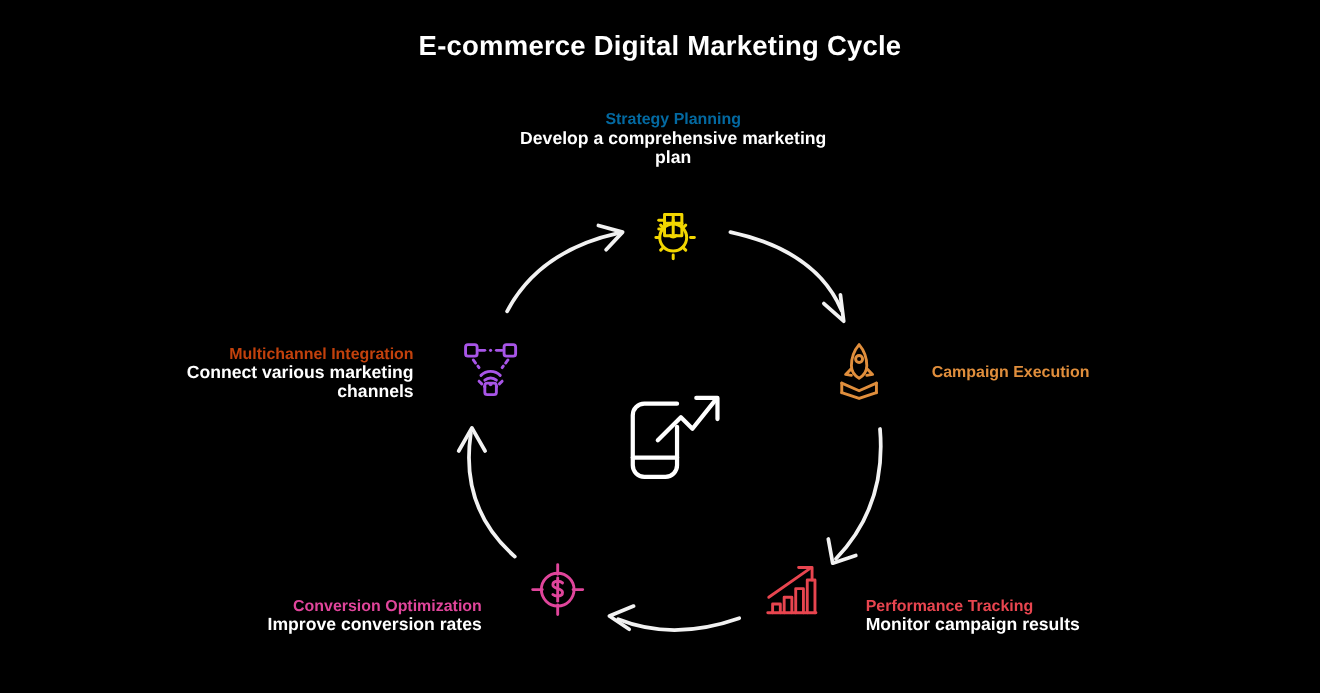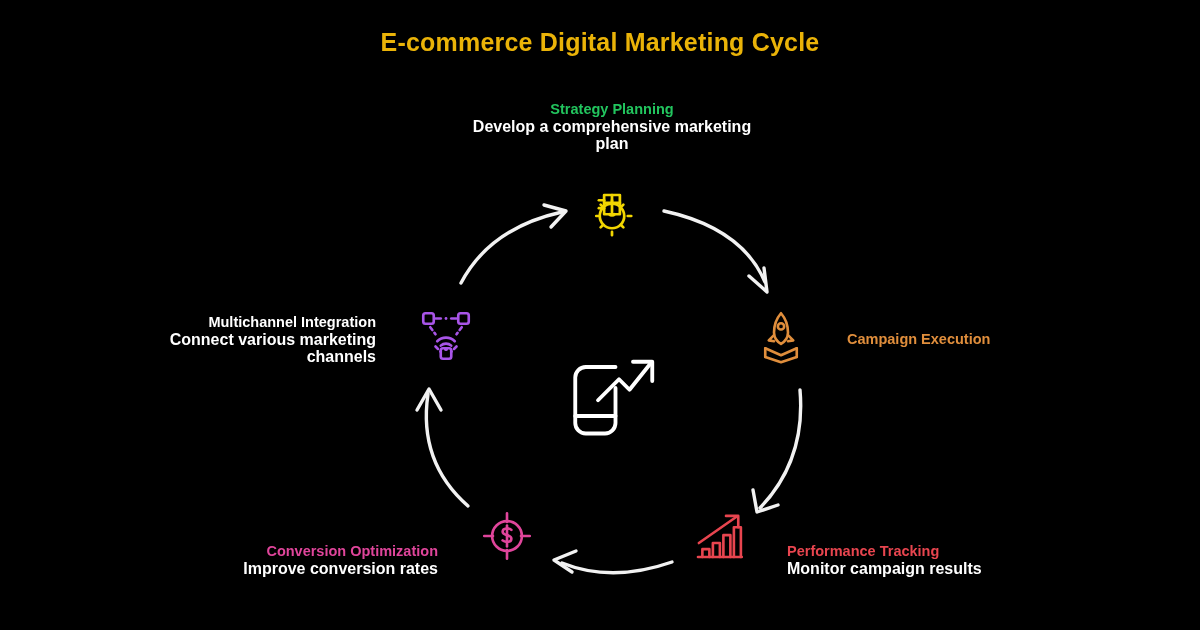--- a/index.html
+++ b/index.html
@@ -25,21 +25,21 @@
   
   #page-title {
     position: absolute;
     top: 28px;
     left: 0;
     width: 1200px;
     text-align: center;
     font-size: 25px;
     font-weight: bold;
     letter-spacing: 0.2px;
-    color: #eab308;
+    color: #ffffff;
   }
 
   
   #cycle-arrows {
     position: absolute;
     left: 0;
     top: 0;
     width: 1200px;
     height: 630px;
     pointer-events: none;
@@ -213,36 +213,36 @@
     <path d="M14 22 L20 30" stroke-dasharray="4 4"></path>
     <path d="M50 22 L44 30" stroke-dasharray="4 4"></path>
     <path d="M20 44 L26 50" stroke-dasharray="4 4"></path>
     <path d="M44 44 L38 50" stroke-dasharray="4 4"></path>
     <path d="M22 38 a14 14 0 0 1 20 0"></path>
     <path d="M26 43 a9 9 0 0 1 12 0"></path>
     <circle cx="32" cy="47" r="2.2" fill="#a855e8" stroke="none"></circle>
   </svg>
 
   <div class="stage-label" id="label-strategy">
-    <div class="stage-title" style="color:#22c55e">Strategy Planning</div>
+    <div class="stage-title" style="color:#0369a1">Strategy Planning</div>
     <div class="stage-desc">Develop a comprehensive marketing plan</div>
   </div>
 
   <div class="stage-label" id="label-campaign">
     <div class="stage-title" style="color:#e08e3c">Campaign Execution</div>
   </div>
 
   <div class="stage-label" id="label-performance">
     <div class="stage-title" style="color:#e8454f">Performance Tracking</div>
     <div class="stage-desc">Monitor campaign results</div>
   </div>
 
   <div class="stage-label" id="label-conversion">
     <div class="stage-title" style="color:#e0459b">Conversion Optimization</div>
     <div class="stage-desc">Improve conversion rates</div>
   </div>
 
   <div class="stage-label" id="label-multichannel">
-    <div class="stage-title" style="color:#ffffff">Multichannel Integration</div>
+    <div class="stage-title" style="color:#c2410c">Multichannel Integration</div>
     <div class="stage-desc">Connect various marketing channels</div>
   </div>
 
 </div>
 
 </body></html>

